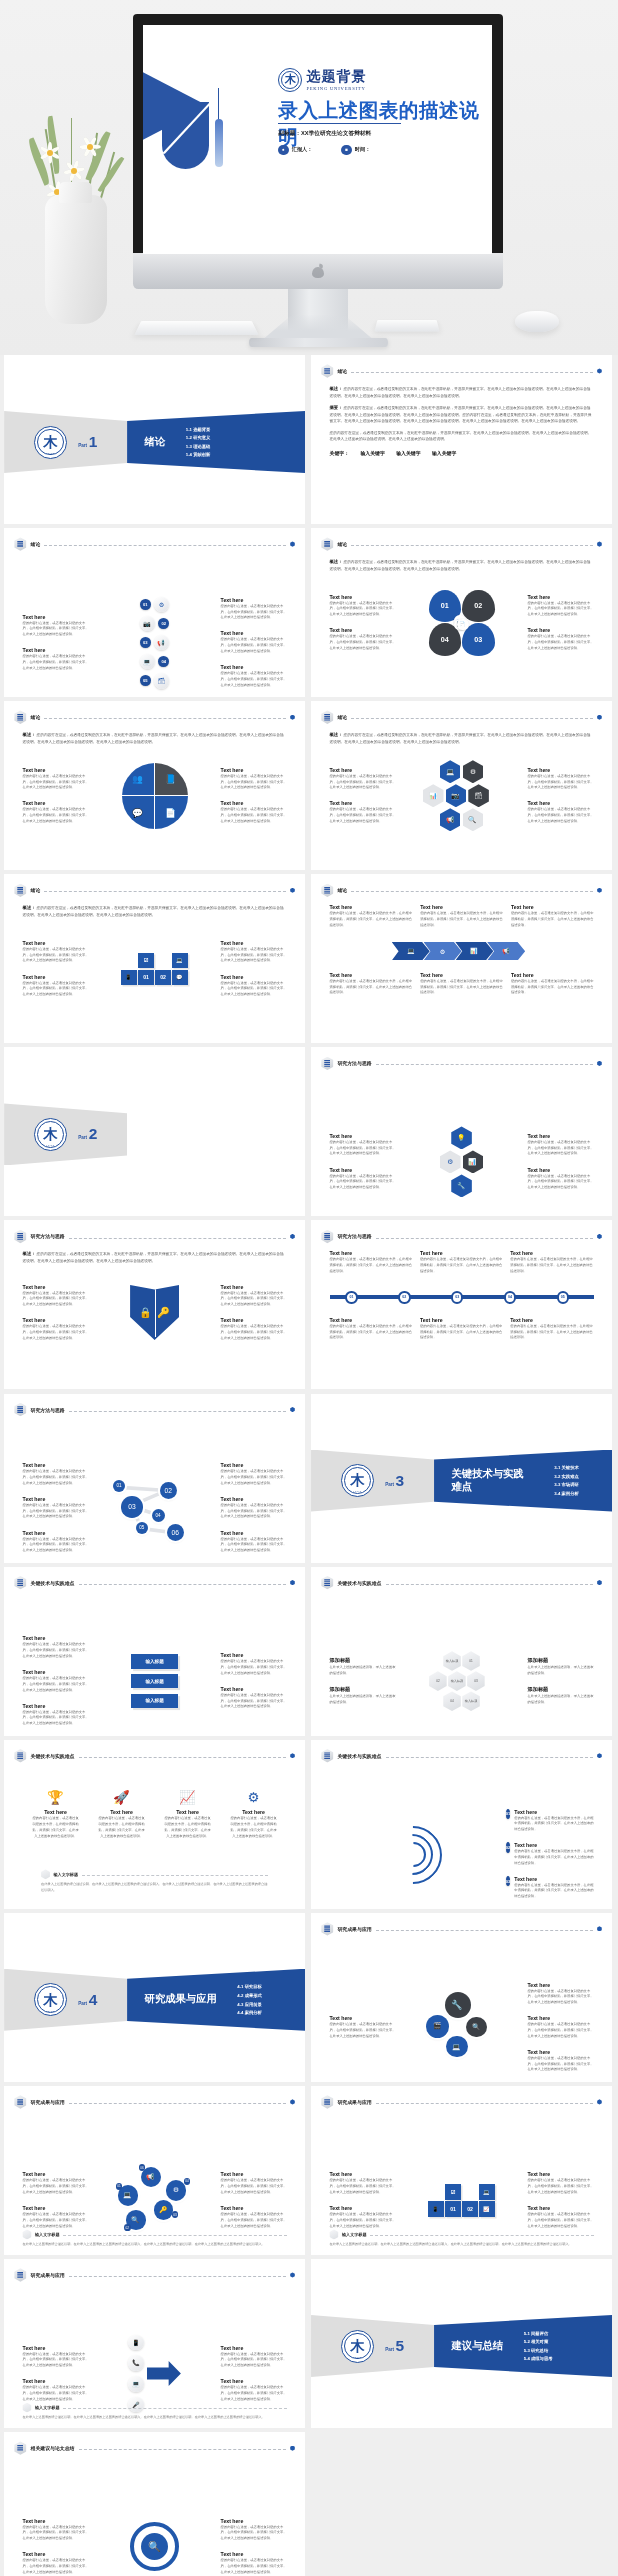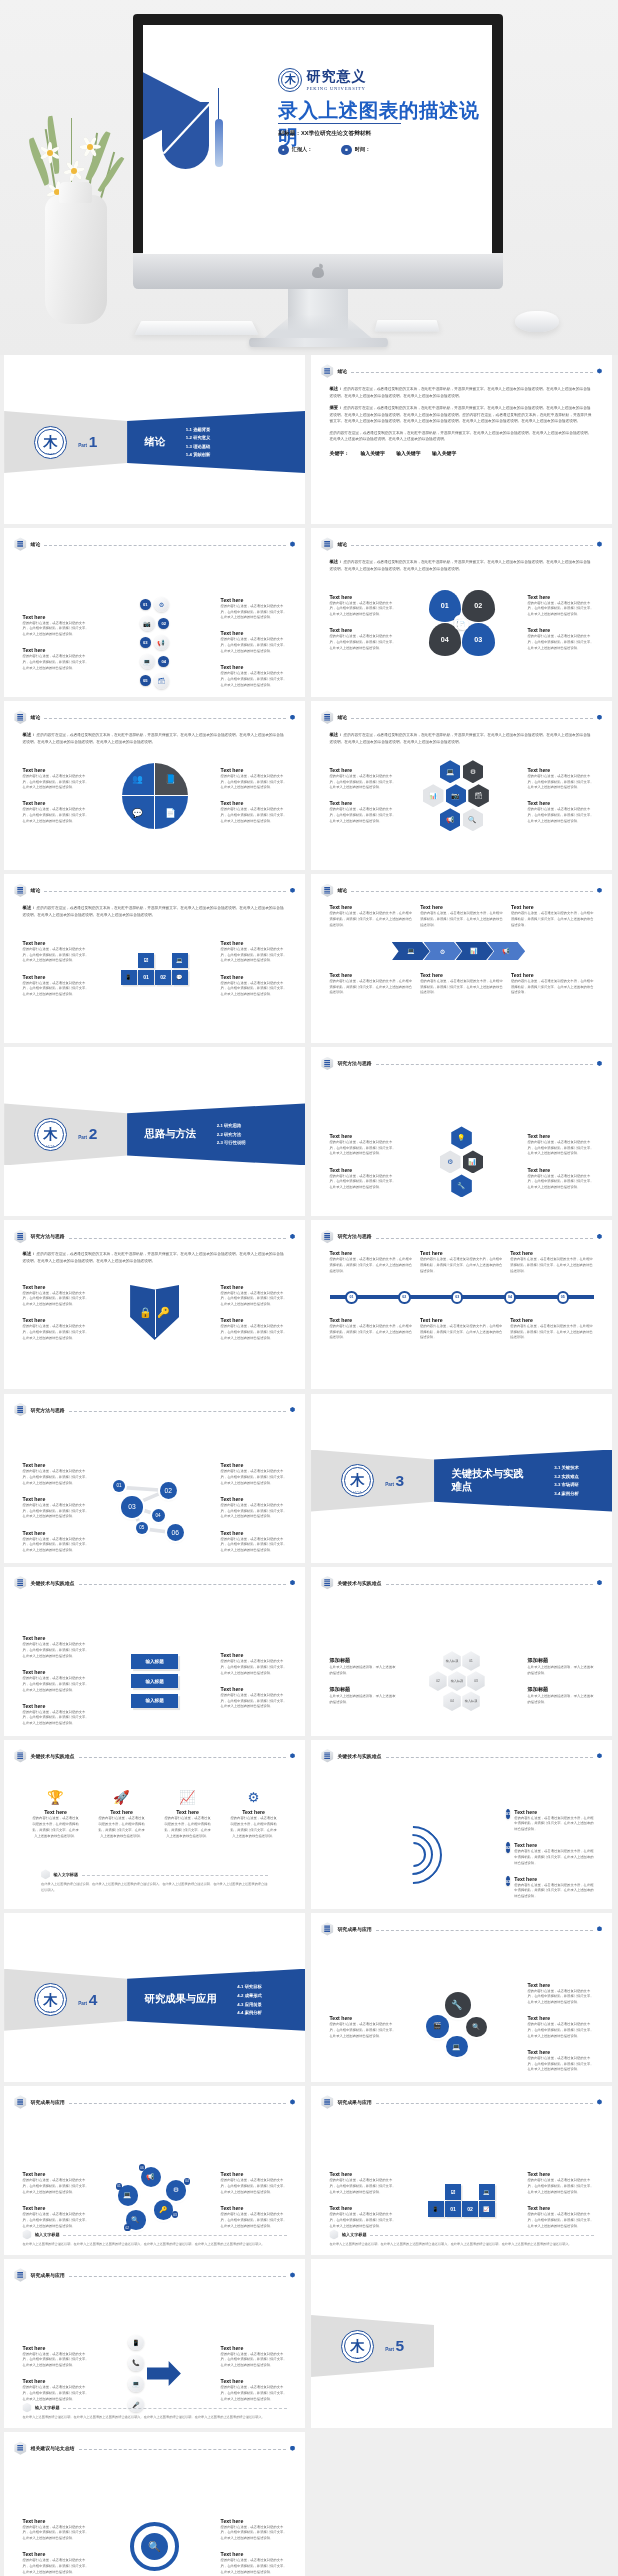--- a/index.html
+++ b/index.html
@@ -318,21 +318,21 @@
         <div class="cap-body"></div>
         <div class="cap-slashline"></div>
         <div class="tassel-line"></div>
         <div class="tassel"></div>
 
         <div class="pku-mark">
           <div class="pku-seal">
             <span class="pku-glyph">木</span>
           </div>
           <div>
-            <div class="pku-name">研究意义</div>
+            <div class="pku-name">选题背景</div>
             <div class="pku-en">PEKING UNIVERSITY</div>
           </div>
         </div>
 
         <div class="s1-title">录入上述图表的描述说明</div>
         <div class="s1-rule"></div>
         <div class="s1-sub">副标题：XX学位研究生论文答辩材料</div>
         <div class="s1-meta">
           <div class="meta-item">
             <span class="meta-bubble">●</span>
@@ -746,28 +746,20 @@
       <div class="part-left">
         <div class="seal-lg">
           <span class="g">木</span>
           <span class="yr">1898</span>
         </div>
         <div class="part-num">
           <span class="pw">Part</span>
           <span class="pn">2</span>
         </div>
       </div>
-      <div class="part-right">
-        <div class="part-title">思路与方法</div>
-        <div class="part-subs">
-          <div class="part-sub">2-1 研究思路</div>
-          <div class="part-sub">2-2 研究方法</div>
-          <div class="part-sub">2-3 可行性说明</div>
-        </div>
-      </div>
     </div>
   </div>
 
   <div class="thumb">
     <div class="sl-head">
       <span class="hexicon">
           <span class="hexicon-in"></span>
         </span>
       <span class="sl-head-title">研究方法与思路</span>
       <span class="sl-head-dots"></span>
@@ -1394,20 +1386,29 @@
       <div class="part-left">
         <div class="seal-lg">
           <span class="g">木</span>
           <span class="yr">1898</span>
         </div>
         <div class="part-num">
           <span class="pw">Part</span>
           <span class="pn">5</span>
         </div>
       </div>
+      <div class="part-right">
+        <div class="part-title">建议与总结</div>
+        <div class="part-subs">
+          <div class="part-sub">5-1 问题评估</div>
+          <div class="part-sub">5-2 相关对策</div>
+          <div class="part-sub">5-3 研究总结</div>
+          <div class="part-sub">5-4 成绩与思考</div>
+        </div>
+      </div>
     </div>
   </div>
 
   <div class="thumb">
     <div class="sl-head">
       <span class="hexicon">
           <span class="hexicon-in"></span>
         </span>
       <span class="sl-head-title">相关建议与论文总结</span>
       <span class="sl-head-dots"></span>

